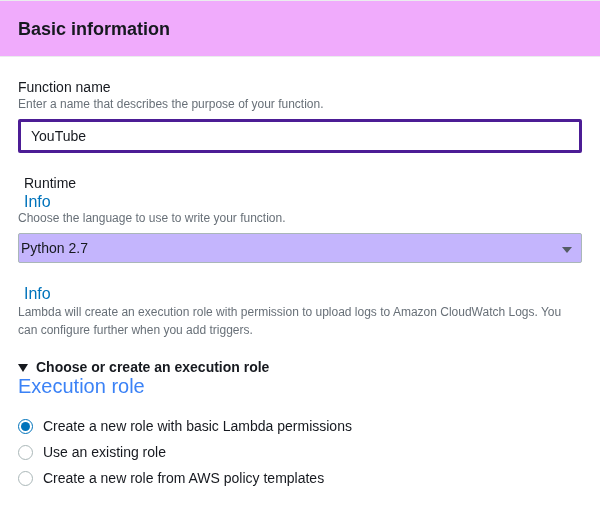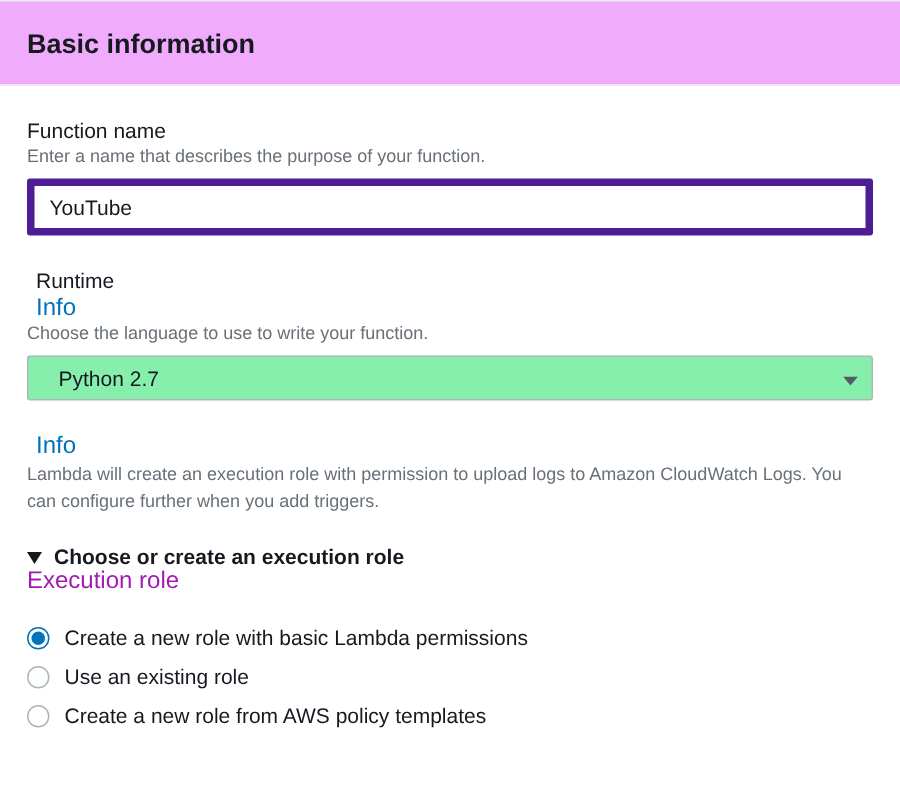--- a/index.html
+++ b/index.html
@@ -37,36 +37,36 @@
     margin-bottom: 8px;
   }
   .field-help {
     font-size: 12px;
     color: #687078;
     margin-top: 6px;
   }
   .text-input {
     width: 100%;
     padding: 6px 10px;
-    border: 5px solid #4c1d95;
+    border: 3px solid #4c1d95;
     border-radius: 2px;
     font-size: 14px;
     color: #16191f;
   }
   .select-wrap {
     position: relative;
   }
   .select {
     width: 100%;
-    padding: 6px 20px;
+    padding: 6px 2px;
     border: 1px solid #aab7b8;
     border-radius: 2px;
     font-size: 14px;
     color: #16191f;
-    background: #86efac;
+    background: #c4b5fd;
     cursor: pointer;
   }
   .select-caret {
     position: absolute;
     right: 10px;
     top: 50%;
     transform: translateY(-50%);
     pointer-events: none;
   }
   .info-link {
@@ -94,22 +94,22 @@
     gap: 8px;
     font-weight: 700;
     font-size: 14px;
     color: #16191f;
     cursor: pointer;
   }
   .triangle-down {
     display: inline-block;
   }
   .sub-label {
-    font-size: 16px;
-    color: #a21caf;
+    font-size: 20px;
+    color: #3b82f6;
     margin-bottom: 20px;
   }
   .radio-group { margin-top: 10px; }
   .radio-row {
     display: flex;
     align-items: center;
     gap: 10px;
     margin-bottom: 10px;
     cursor: pointer;
   }

